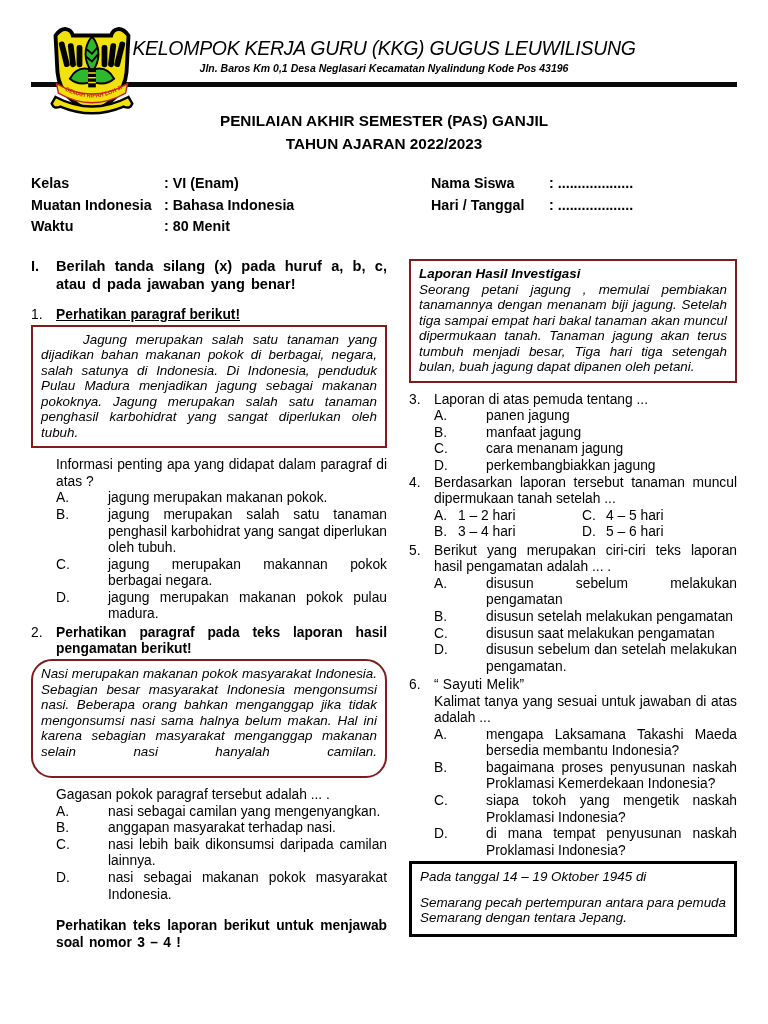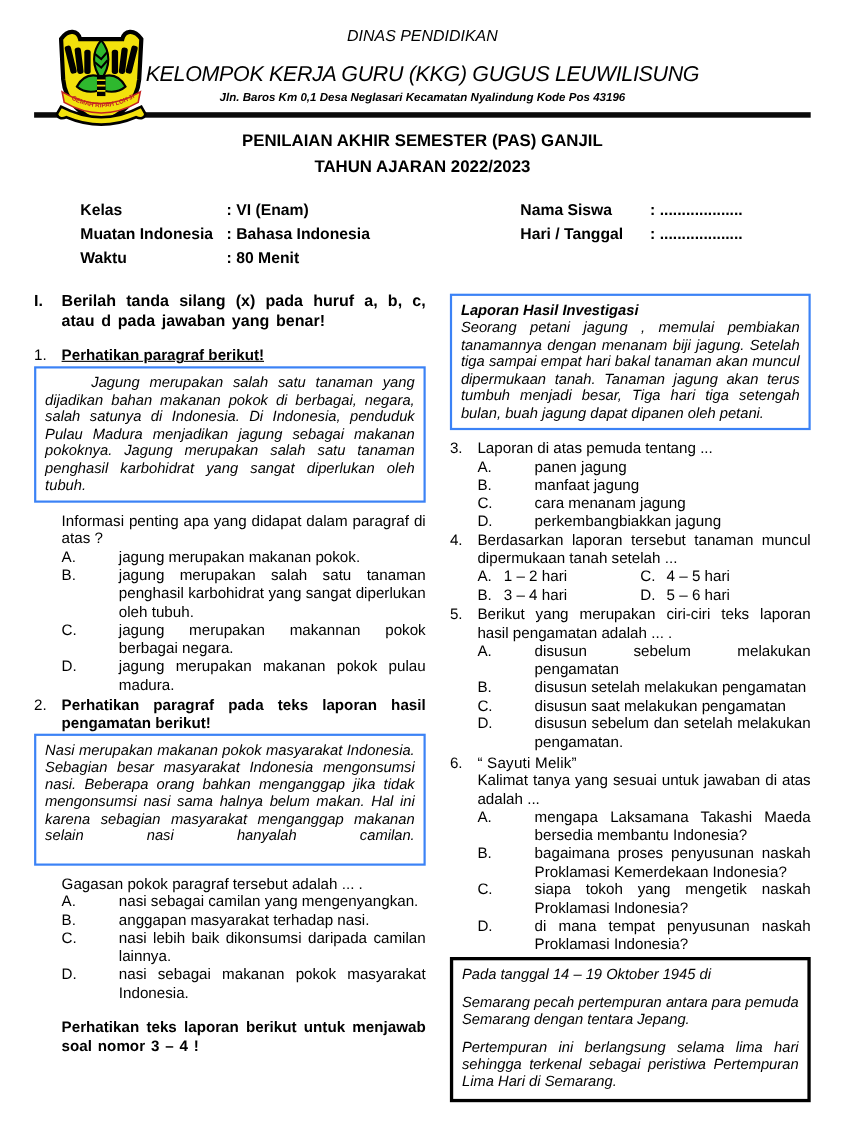--- a/index.html
+++ b/index.html
@@ -11,45 +11,45 @@
   }
   
   .header{position:relative;padding-top:22px;text-align:center;}
   .logo{position:absolute;left:44px;top:24px;width:96px;height:96px;}
   .h-gov{font-style:italic;font-size:15.5px;letter-spacing:.4px;}
   .h-dept{font-style:italic;font-size:14.5px;margin-top:3px;}
   .h-org{font-style:italic;font-weight:normal;font-size:19.5px;margin-top:15px;letter-spacing:-.3px;}
   .h-addr{font-style:italic;font-weight:bold;font-size:10.5px;margin-top:2px;}
   .rule{margin:7px 31px 0 31px;height:5px;background:#0a0a0a;}
   
-  .title{ text-align:center;font-weight:bold;font-size:15.3px;margin-top:11px;line-height:1.5;}
+  .title{ text-align:center;font-weight:bold;font-size:15.3px;margin-top:23px;line-height:1.5;}
   
   .info{display:flex;margin:17px 31px 0 31px;font-weight:bold;font-size:14.3px;line-height:1.52;}
-  .info-left{width:400px;margin-left:42px;}
+  .info-left{width:400px;}
   .info-right{flex:1;}
   .irow{display:flex;}
   .ilabel-l{width:133px;flex:none;}
   .ilabel-r{width:118px;flex:none;}
   .ival{flex:1;}
   
   .main{display:flex;margin:20px 31px 0 31px;gap:22px;}
   .col-left{width:356px;flex:none;}
   .col-right{flex:1;min-width:0;}
   .bold{font-weight:bold;}
   .u{text-decoration:underline;}
   .jrow{display:flex;}
   .qnum{width:25px;flex:none;}
   .qbody{flex:1;min-width:0;text-align:justify;}
   .sec-head{font-weight:bold;font-size:14.6px;word-spacing:2px;margin-bottom:14px;}
-  .pbox{border:2px solid #3b82f6;padding:5px 8px 6px 8px;font-style:italic;
+  .pbox{border:2px solid #7f1d1d;padding:5px 8px 6px 8px;font-style:italic;
         font-size:13.4px;line-height:1.16;text-align:justify;margin:1px 0 0 0;}
   .pbox p{margin:0;}
   .indent1{text-indent:42px;}
   .stretch-last{text-align-last:justify;}
-  .pad-b{padding-bottom:17px;}
+  .pad-b{padding-bottom:17px;border-radius:21px;}
   .qq{margin-top:9px;}
   .opt{display:flex;margin-left:25px;}
   .letter{width:26px;flex:none;}
   .otext{flex:1;min-width:0;text-align:justify;padding-left:26px;}
   .opt2{display:flex;margin-left:25px;}
   .opt2 .half-l{display:flex;width:148px;flex:none;}
   .opt2 .half-r{display:flex;flex:1;}
   .opt2 .letter{width:24px;}
   .note-left{font-weight:bold;word-spacing:1.5px;margin:15px 0 0 25px;text-align:justify;}
   .note-right{font-weight:bold;word-spacing:1.5px;margin-top:3px;text-align:justify;}
@@ -92,21 +92,20 @@
       <path d="M46,51 h8 M46,56 h8 M46,61 h8" stroke="#f2e10c" stroke-width="1.6"></path>
 
       <path d="M13,62 Q50,84 87,62 L85,72 Q50,92 15,72 Z" fill="#f2e10c" stroke="#c42222" stroke-width="1.5"></path>
       <path id="mottoArc" d="M18,67 Q50,86 82,67" fill="none"></path>
       <text font-size="6" fill="#c42222" font-weight="bold" font-family="Liberation Sans, sans-serif">
         <textPath href="#mottoArc" startOffset="4">GEMAH RIPAH LOH JINAWI</textPath>
       </text>
 
       <path d="M12,76 Q50,96 88,76 L92,83 Q90,89 83,86 Q50,100 17,86 Q10,89 8,83 Z" fill="#f2e10c" stroke="#000" stroke-width="2.5"></path>
     </svg>
-    <div class="h-dept">DINAS PENDIDIKAN</div>
     <div class="h-org">KELOMPOK KERJA GURU (KKG) GUGUS LEUWILISUNG</div>
     <div class="h-addr">Jln. Baros Km 0,1 Desa Neglasari Kecamatan Nyalindung Kode Pos 43196</div>
   </div>
   <div class="rule"></div>
 
   <div class="title">
     <div>PENILAIAN AKHIR SEMESTER (PAS) GANJIL</div>
     <div>TAHUN AJARAN 2022/2023</div>
   </div>
 
@@ -313,18 +312,17 @@
         <div class="opt">
           <span class="letter">D.</span>
           <span class="otext">di mana tempat penyusunan naskah Proklamasi Indonesia?</span>
         </div>
       </div>
 
 
       <div class="pbox bbox">
         <p>Pada tanggal 14 – 19 Oktober 1945 di</p>
         <p>Semarang pecah pertempuran antara para pemuda Semarang dengan tentara Jepang.</p>
-        <p>Pertempuran ini berlangsung selama lima hari sehingga terkenal sebagai peristiwa Pertempuran Lima Hari di Semarang.</p>
       </div>
 
     </div>
   </div>
 </div>
 
 </body></html>

